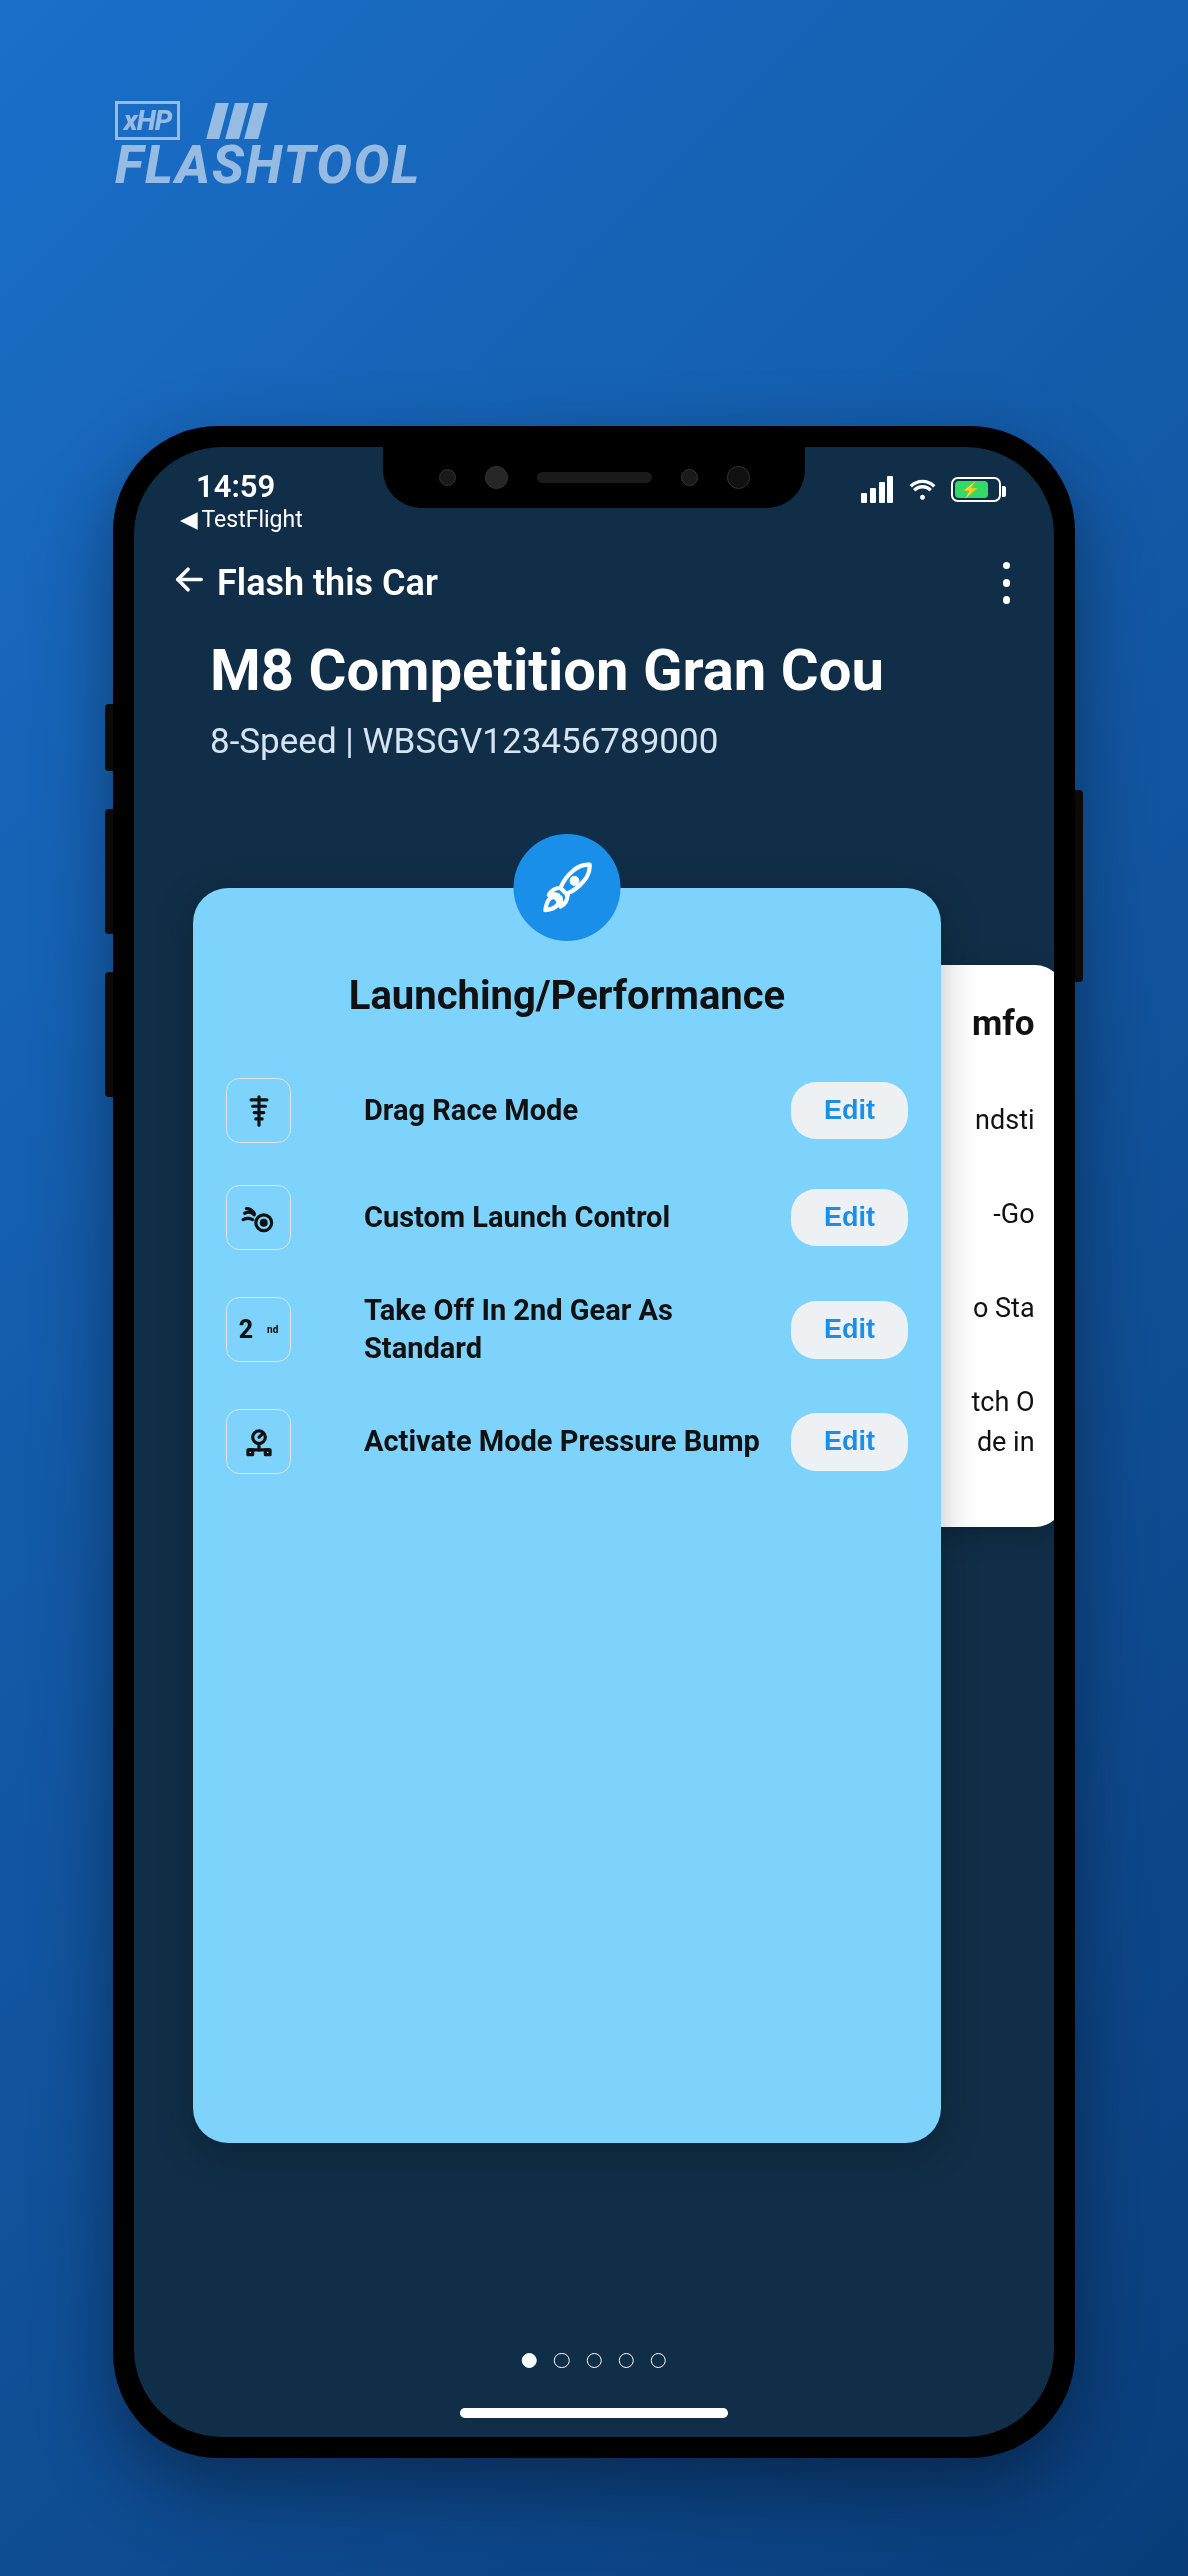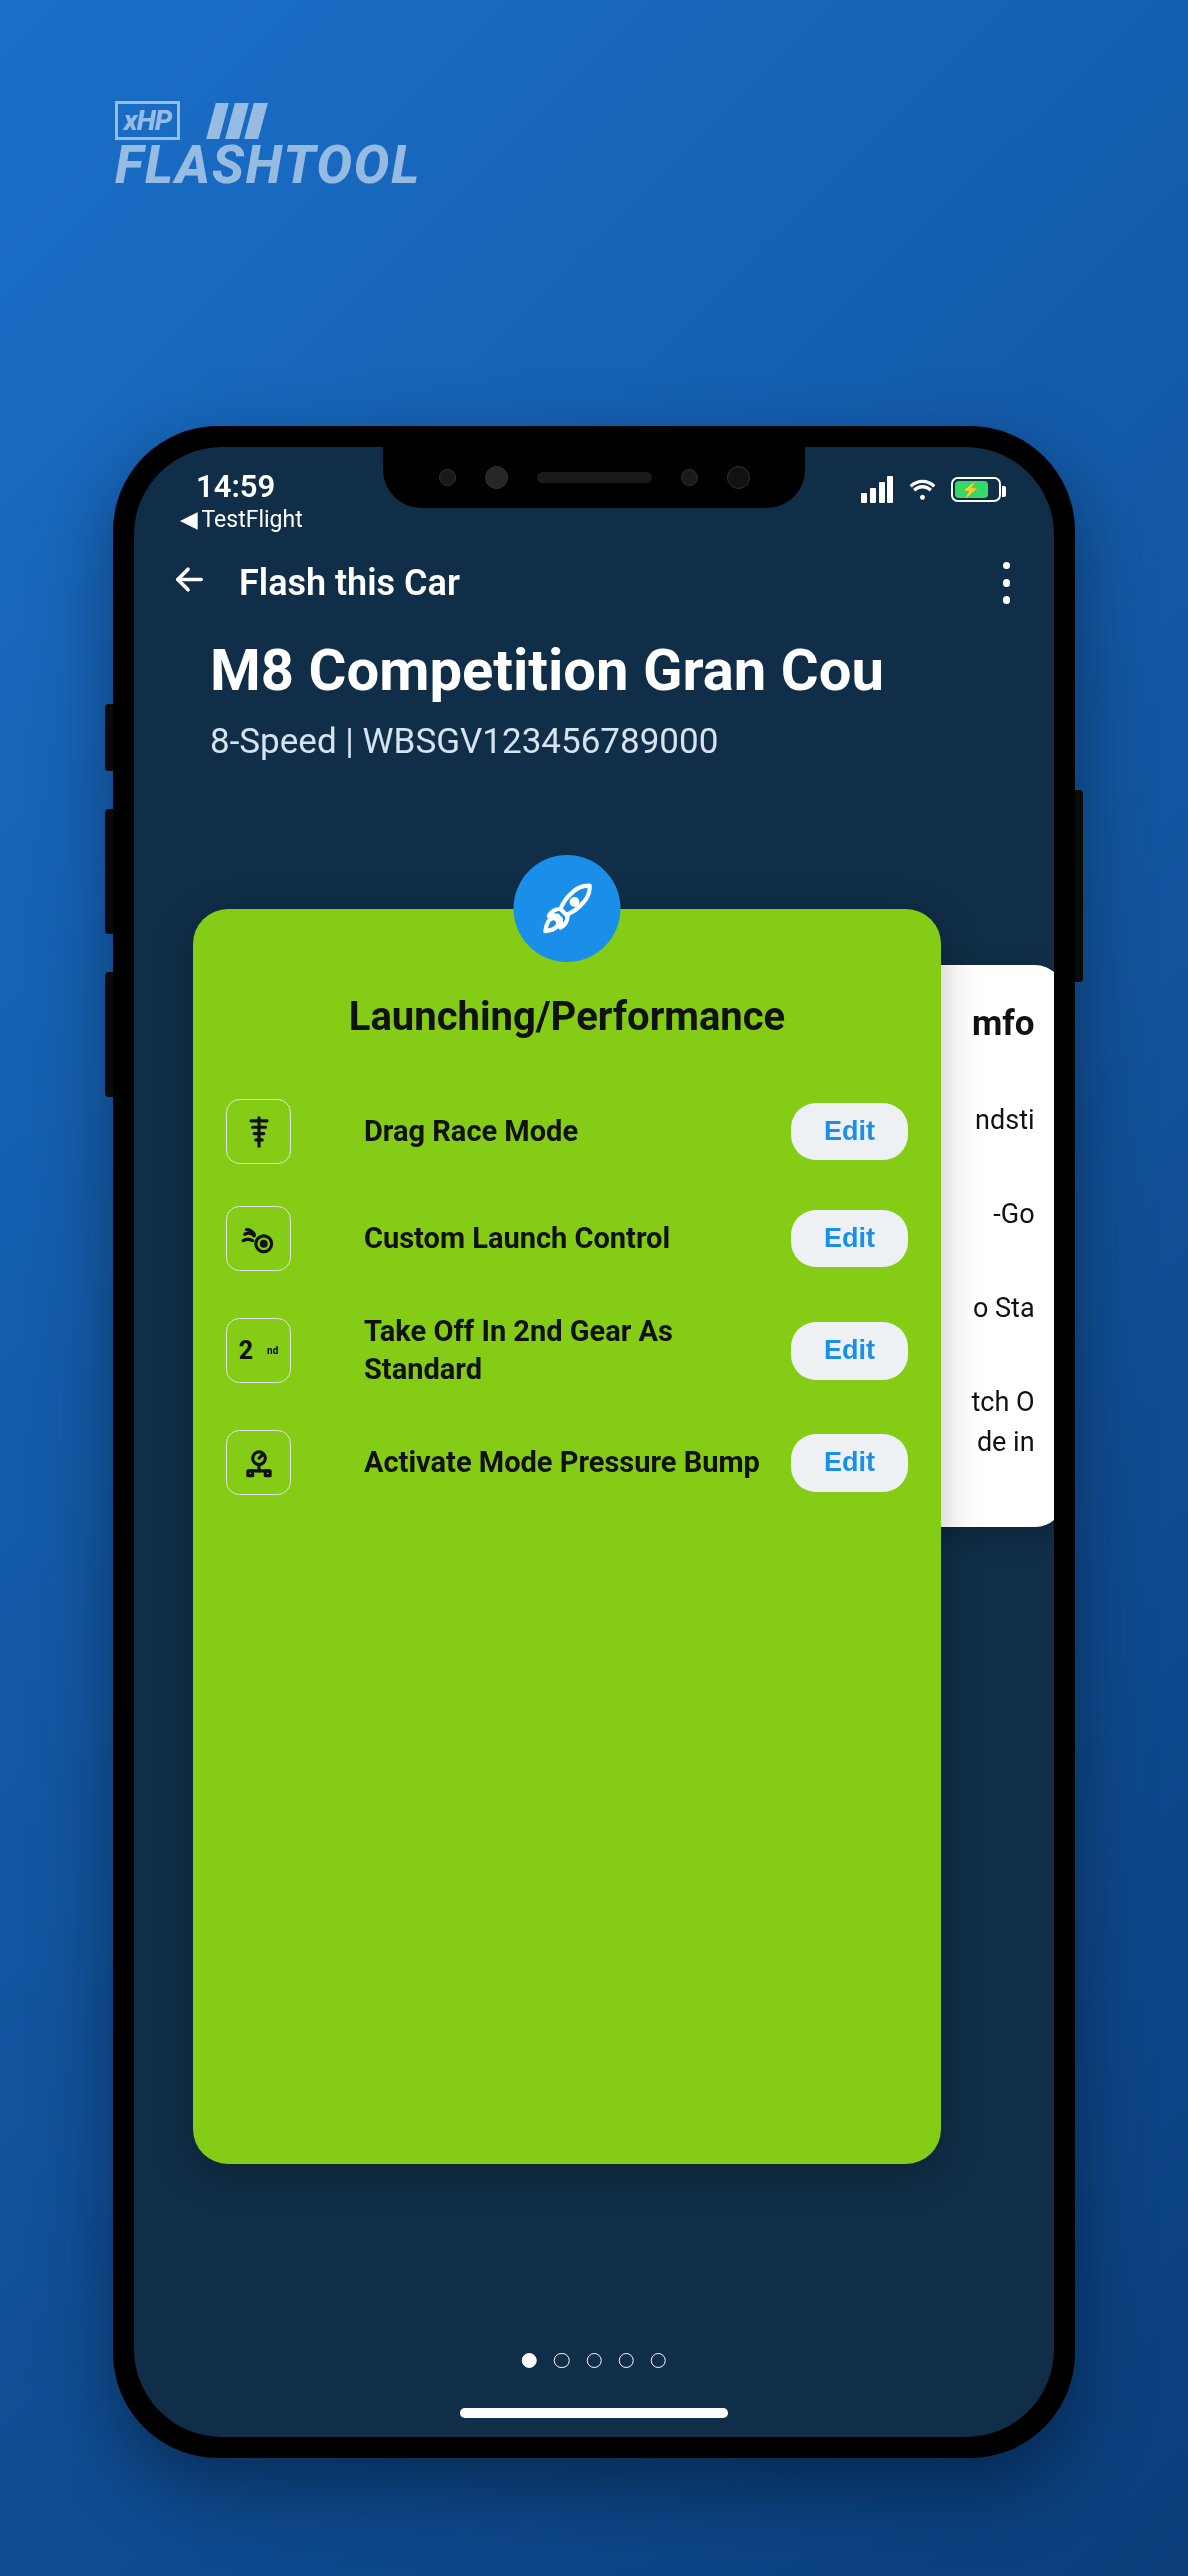--- a/index.html
+++ b/index.html
@@ -138,21 +138,21 @@
     left: 0;
     right: 0;
     padding: 0 38px;
     color: #fff;
   }
   .appbar-row {
     display: flex;
     align-items: center;
     justify-content: space-between;
   }
-  .appbar-left { display: flex; align-items: flex-start; gap: 32px; }
+  .appbar-left { display: flex; align-items: flex-start; gap: 10px; }
   .back-arrow { font-size: 42px; line-height: 1; cursor: pointer; }
   .appbar-title { font-size: 36px; font-weight: 600; }
   .more-dots { font-size: 42px; line-height: 0.4; cursor: pointer; display: flex; flex-direction: column; gap: 9.6px; padding: 9.6px 5.8px;}
   .more-dots span { width: 7.7px; height: 7.7px; background:#fff; border-radius:50%; }
 
   .car-title {
     color: #fff;
     font-size: 58px;
     font-weight: 700;
     padding: 0 38px;
@@ -176,25 +176,25 @@
     border-radius: 29px;
     padding: 38px 29px;
     color: #111;
     box-shadow: 0 7.7px 29px rgba(0,0,0,0.2);
   }
   .bg-card h3 { font-size: 35px; font-weight: 700; margin-bottom: 29px; text-align: right; }
   .bg-card .bg-item { font-size: 27px; padding: 31px 0; text-align: right; white-space: nowrap; }
 
   .main-card {
     position: absolute;
-    top: 462px;
+    top: 441px;
     left: 59px;
     width: 748px;
     height: 1255px;
-    background: #84cc16;
+    background: #7dd3fc;
     border-radius: 35px;
     box-shadow: 0 9.6px 38px rgba(0,0,0,0.25);
     z-index: 3;
   }
   .card-badge {
     position: absolute;
     top: -54px;
     left: 50%;
     transform: translateX(-50%);
     width: 107px;

